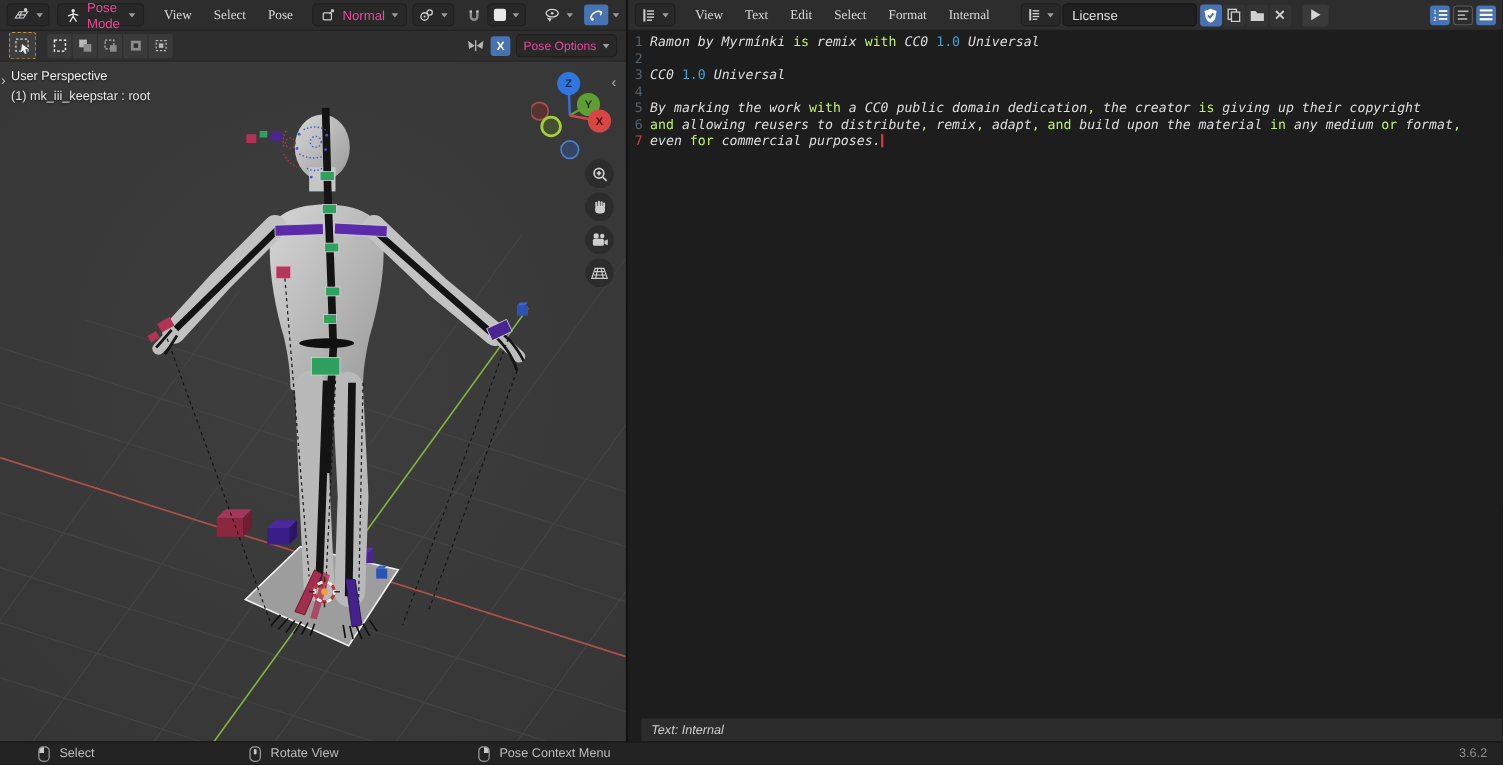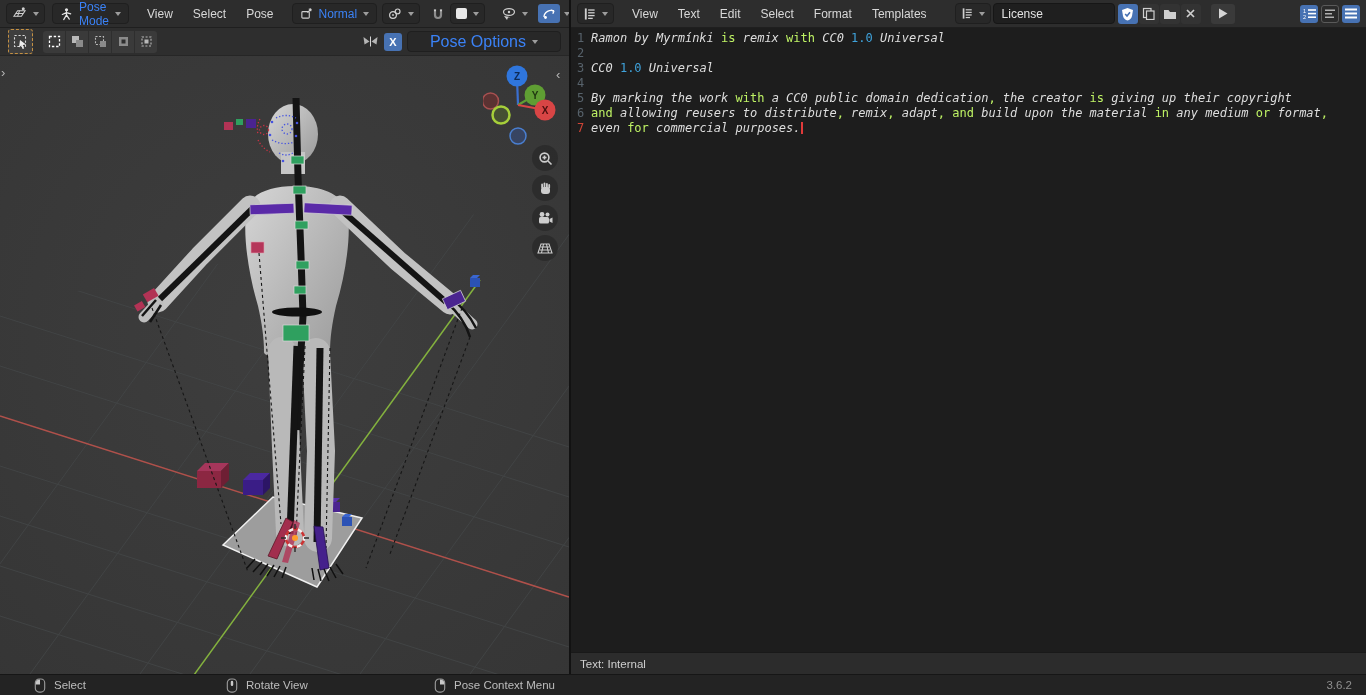--- a/index.html
+++ b/index.html
@@ -5,22 +5,22 @@
   * { margin:0; padding:0; box-sizing:border-box; }
   html,body { width:1366px; height:695px; background:#1d1d1d; overflow:hidden;
     font-family:"Liberation Sans", sans-serif; }
   .app { position:relative; width:1366px; height:695px; background:#1d1d1d; }
 
   
   .hdr { display:flex; align-items:center; height:28px; background:#2d2d2d;
          border-bottom:1px solid #1f1f1f; padding:0 6px; }
   .widget { display:flex; align-items:center; height:21px; background:#282828;
             border:1px solid #1f1f1f; border-radius:4px; padding:0 7px;
-            color:#3b82f6; font-size:12px; gap:6px; }
-  .menu-item { color:#d8d8d8; font-size:12px; padding:0 10px; cursor:default; }
+            color:#ec4899; font-size:12px; gap:6px; }
+  .menu-item { color:#d8d8d8; font-size:12px; padding:0 10px; cursor:default;font-family:Liberation Serif, serif; }
   .chev { width:0; height:0; border-left:3.5px solid transparent;
           border-right:3.5px solid transparent; border-top:4px solid #9d9d9d;
           display:inline-block; }
   .iconbtn { display:flex; align-items:center; justify-content:center;
              height:20px; min-width:20px; border-radius:3px; }
   .blue { background:#4772b3; }
   .grp { display:flex; gap:1px; }
 
   
   .viewport { position:absolute; left:0; top:0; width:569px; height:674px; background:#3a3a3a; }
@@ -47,23 +47,23 @@
   .te-body { position:absolute; left:0; top:28px; right:0; bottom:22px; background:#1d1d1d;
              padding-top:3px; font-family:"DejaVu Sans Mono", monospace; font-size:12px; }
   .code-line { display:flex; height:15px; line-height:15px; white-space:pre; }
   .ln { width:20px; flex:0 0 20px; padding-left:6px; color:#57626b; }
   .ln.current { color:#cf4436; }
   .tok-p { color:#dedede;font-style:italic; }
   .tok-k { color:#bef264; }
   .tok-n { color:#3fa3dc; }
   .caret { display:inline-block; width:2px; height:12px; background:#e03a3a;
            vertical-align:-2px; }
-  .te-footer { position:absolute; left:0; bottom:0; right:0; height:22px; background:#2c2c2c;
+  .te-footer { position:absolute; left:12px; bottom:0; right:0; height:22px; background:#2c2c2c;
                border-top:1px solid #191919; color:#cfcfcf; font-size:11.5px;
-               display:flex; align-items:center; padding-left:9px; }
+               display:flex; align-items:center; padding-left:9px;font-style:italic; }
   .namefield { display:flex; align-items:center; height:21px; width:122px; background:#1f1f1f;
                border:1px solid #161616; border-radius:4px; padding:0 8px; color:#e2e2e2;
                font-size:12px; }
   .toggle17 { width:18px; height:18px; border-radius:3px; display:flex; align-items:center;
               justify-content:center; }
 
   .vsep { position:absolute; left:569px; top:0; width:2px; height:674px; background:#121212; }
 
   
   .statusbar { position:absolute; left:0; top:674px; width:1366px; height:21px;
@@ -203,21 +203,21 @@
         <svg width="17" height="15" viewBox="0 0 17 15">
           <g fill="#b5b5b5">
             <path d="M7.5,7.5 L1.5,3 L2.5,10.5 Z"></path>
               <path d="M9.5,7.5 L15.5,3 L14.5,10.5 Z"></path>
             <rect x="8" y="2.5" width="1" height="10" fill="#d5d5d5"></rect>
           </g>
         </svg>
         <div class="toggle17 blue">
           <span style="color:#fff;font-size:11px;font-weight:bold;">X</span>
         </div>
-        <div class="widget" style="font-size:16px; padding:0 22px;">
+        <div class="widget" style="font-size:11px; padding:0 6px;">
           <span>Pose Options</span>
           <span class="chev"></span>
         </div>
       </div>
     </div>
 
     <div class="vp-canvas">
       <svg class="scene" width="569" height="618" viewBox="0 0 569 618">
         <defs>
           <radialGradient id="bg" cx="50%" cy="45%" r="80%">
@@ -370,20 +370,24 @@
         </g>
 
         <g>
           <circle cx="295" cy="482" r="9" fill="none" stroke="#cc3333" stroke-width="2.6"></circle>
           <circle cx="295" cy="482" r="9" fill="none" stroke="#f2f2f2" stroke-width="2.6" stroke-dasharray="4.7,4.7" stroke-dashoffset="2"></circle>
           <path d="M295,468 L295,473 M295,491 L295,496 M281,482 L286,482 M304,482 L309,482" stroke="#2a2a2a" stroke-width="1.4"></path>
           <circle cx="295" cy="482" r="3" fill="#ff9c2a"></circle>
         </g>
       </svg>
 
+      <div class="vp-overlay-text">
+        <div>User Perspective</div>
+        <div style="color:#e6e6e6;">(1) mk_iii_keepstar : root</div>
+      </div>
       <div class="edge-arrow" style="left:1px; top:10px;">›</div>
       <div class="edge-arrow" style="left:556px; top:12px;">‹</div>
 
       <svg class="navgizmo" width="82" height="86" viewBox="0 0 82 86">
         <g stroke-width="2.2">
           <line x1="35" y1="43" x2="34" y2="16" stroke="#3a6fd0"></line>
           <line x1="35" y1="43" x2="52" y2="33" stroke="#5f9e33"></line>
           <line x1="35" y1="43" x2="62" y2="48" stroke="#d84545"></line>
         </g>
         <circle cx="7.5" cy="39" r="8" fill="rgba(120,45,45,0.55)" stroke="#a85050" stroke-width="1.5"></circle>
@@ -456,21 +460,21 @@
             </g>
         </svg>
         <span class="chev"></span>
       </div>
       <div style="display:flex; margin-left:8px;">
         <span class="menu-item">View</span>
         <span class="menu-item">Text</span>
         <span class="menu-item">Edit</span>
         <span class="menu-item">Select</span>
         <span class="menu-item">Format</span>
-        <span class="menu-item">Templates</span>
+        <span class="menu-item">Internal</span>
       </div>
       <div class="widget" style="margin-left:18px; padding:0 5px;">
         <svg width="12" height="13" viewBox="0 0 14 14">
           <g fill="#cfcfcf">
               <rect x="2" y="1" width="2" height="12"></rect>
               <rect x="5.5" y="2" width="7" height="1.4"></rect>
               <rect x="5.5" y="5" width="7" height="1.4"></rect>
               <rect x="5.5" y="8" width="7" height="1.4"></rect>
               <rect x="5.5" y="11" width="5" height="1.4"></rect>
             </g>

